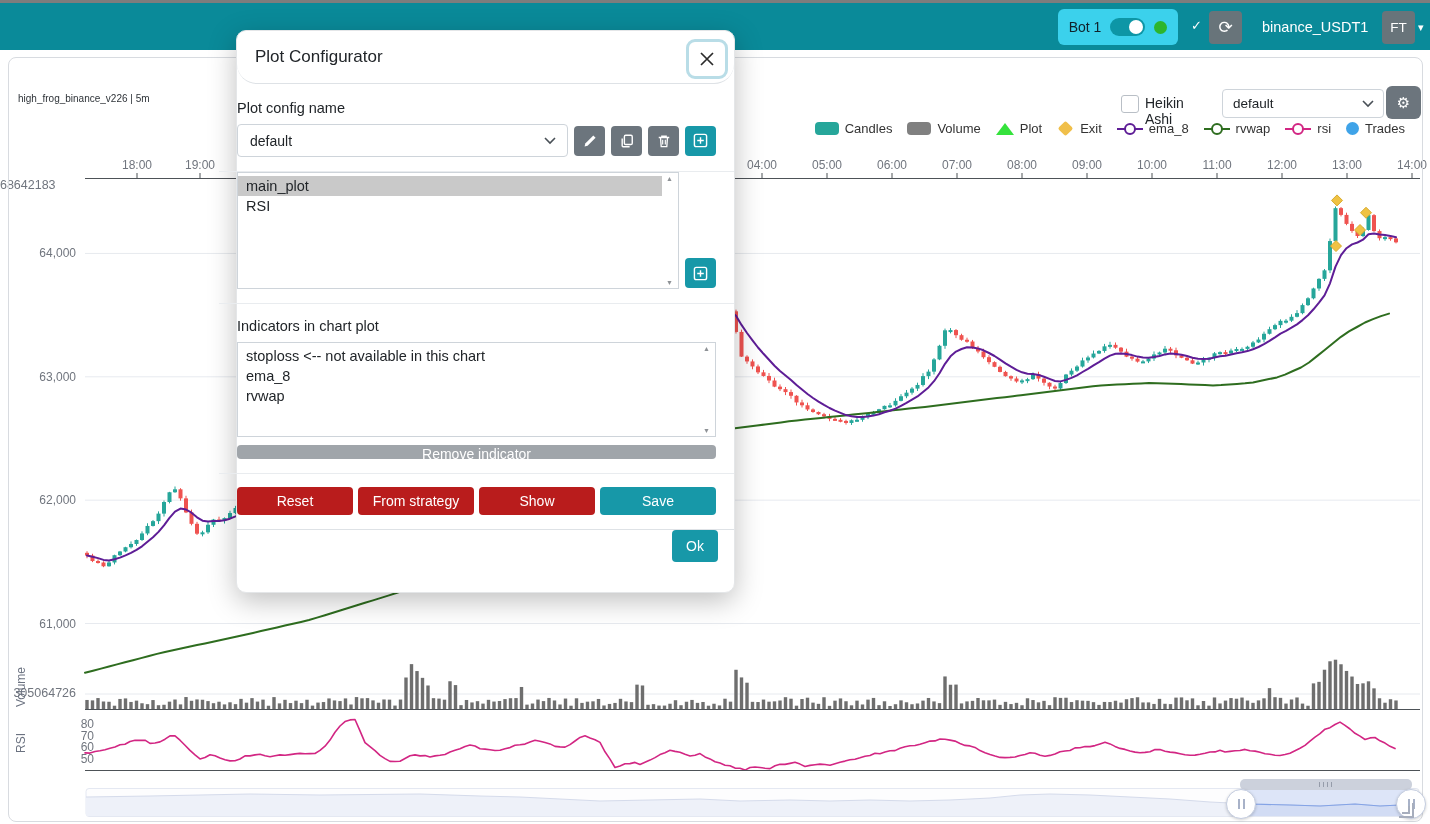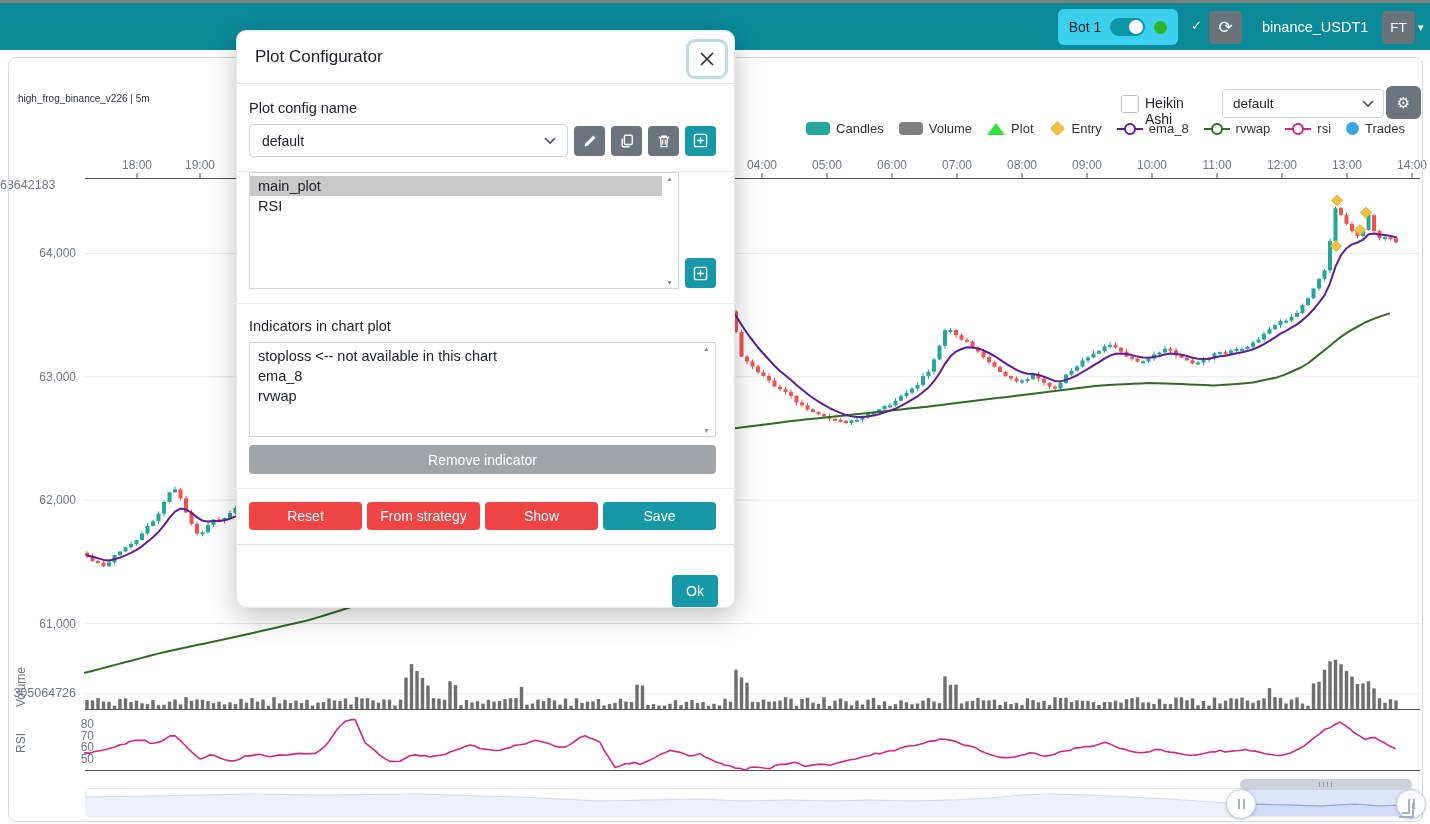--- a/index.html
+++ b/index.html
@@ -53,51 +53,51 @@
   .nav-handle{position:absolute;top:789px;width:28px;height:28px;border-radius:50%;background:#fff;border:1px solid #c4cde0;
               box-shadow:0 1px 3px rgba(0,0,0,.18);z-index:4;display:flex;align-items:center;justify-content:center;gap:3px;cursor:ew-resize;}
   .nav-handle i{display:block;width:2px;height:10px;background:#a8b2c8;}
   .nav-resize{position:absolute;left:1399px;top:803px;width:13px;height:13px;z-index:5;cursor:nwse-resize;
               border-right:2px solid #a7aebd;border-bottom:2px solid #a7aebd;}
   .nav-resize:before{content:"";position:absolute;right:2px;bottom:2px;width:6px;height:6px;
               border-right:2px solid #a7aebd;border-bottom:2px solid #a7aebd;}
   
   .modal{position:absolute;left:236px;top:30px;width:497px;background:#fff;border:1px solid #e4e6e8;border-radius:10px;
          box-shadow:0 8px 28px rgba(0,0,0,.25);z-index:10;}
-  .modal-header{position:relative;height:52px;border-bottom:1px solid #dee2e6;display:flex;align-items:center;padding:0 18px;}
+  .modal-header{position:relative;height:52px;border-bottom:1px solid #dee2e6;display:flex;align-items:center;padding:0 18px;border-radius:20px;}
   .modal-title{font-size:17px;color:#212529;}
   .close-btn{position:absolute;right:6px;top:8px;width:36px;height:34px;background:#fff;border:3px solid #b9dde7;border-radius:9px;
              display:flex;align-items:center;justify-content:center;cursor:pointer;}
-  .modal-body{padding:2px 18px 6px 12px;}
+  .modal-body{padding:2px 18px 6px 0;}
   .field-label{font-size:14.5px;color:#212529;margin:14px 0 8px 0;}
   .row{display:flex;gap:6px;align-items:center;}
   .select{flex:1;height:31px;border:1px solid #ced4da;border-radius:4px;background:#fff;display:flex;align-items:center;
           padding:0 12px;font-size:14px;color:#212529;position:relative;cursor:pointer;}
   .select svg{position:absolute;right:11px;top:12px;}
   .icon-btn{width:31px;height:30px;border:none;border-radius:4px;background:#6c757d;display:flex;align-items:center;justify-content:center;cursor:pointer;flex:none;}
   .icon-btn.teal{background:#1798a8;}
   .hr{border:none;border-top:1px solid #e9ecef;margin:14px -18px 0 -18px;}
   .listbox{position:relative;border:1px solid #ced4da;border-radius:0;background:#fff;overflow:hidden;padding:3px 0;}
   .listbox .item{font-size:14.5px;color:#212529;height:20px;line-height:20px;padding-left:8px;width:calc(100% - 24px);cursor:pointer;}
   .listbox .item.sel{background:#c9c9c9;}
   .scrollcol{position:absolute;right:2px;top:2px;bottom:2px;width:13px;display:flex;flex-direction:column;justify-content:space-between;align-items:center;}
   .scrollcol span{font-size:7px;color:#8e9296;}
   .target-wrap{display:flex;gap:6px;align-items:flex-end;}
   .target-wrap .listbox{flex:1;height:109px;}
   .ind-list{height:87px;margin-bottom:8px;}
   .btn{border:none;border-radius:4px;color:#fff;font-size:14px;height:28px;cursor:pointer;
        font-family:"Liberation Sans","DejaVu Sans",sans-serif;}
-  .btn.gray{background:#ef4444;}
+  .btn.gray{background:#b91c1c;}
   .btn.lgray{background:#a0a5aa;}
   .btn.teal{background:#1798a8;}
   .btn-row2{display:flex;gap:8px;margin-top:8px;}
-  .btn-row2 .btn{flex:1;height:29px;}
+  .btn-row2 .btn{flex:1;height:14px;}
   .btn-row4{display:flex;gap:5px;margin-top:13px;margin-bottom:8px;}
   .btn-row4 .btn{flex:1;}
-  .modal-footer{border-top:1px solid #dee2e6;height:62px;display:flex;align-items:flex-end;justify-content:flex-end;padding:0 16px;}
+  .modal-footer{border-top:1px solid #dee2e6;height:62px;display:flex;align-items:flex-start;justify-content:flex-end;padding:0 16px;}
   .ok-btn{width:46px;height:32px;}
   svg text{font-family:"Liberation Sans","DejaVu Sans",sans-serif;}
 </style>
 </head>
 <body>
 
 <svg id="chart-svg" width="1430" height="824">
     <line x1="85" y1="253.45" x2="1420" y2="253.45" stroke="#e7eaef" stroke-width="1"></line>
     <line x1="85" y1="376.8" x2="1420" y2="376.8" stroke="#e7eaef" stroke-width="1"></line>
     <line x1="85" y1="500.15" x2="1420" y2="500.15" stroke="#e7eaef" stroke-width="1"></line>
@@ -907,21 +907,21 @@
     <div class="item">
       <span class="m-rect" style="background:#808080"></span>
       <span>Volume</span>
     </div>
     <div class="item">
       <span class="m-tri" style="border-bottom-color:#35e23c"></span>
       <span>Plot</span>
     </div>
     <div class="item">
       <span class="m-dia" style="background:#f0bf4a"></span>
-      <span>Entry</span>
+      <span>Exit</span>
     </div>
     <div class="item">
       <span class="m-line">
         <span class="ln" style="background:#5e1d96"></span>
         <span class="ring" style="border-color:#5e1d96"></span>
       </span>
       <span>ema_8</span>
     </div>
     <div class="item">
       <span class="m-line">

